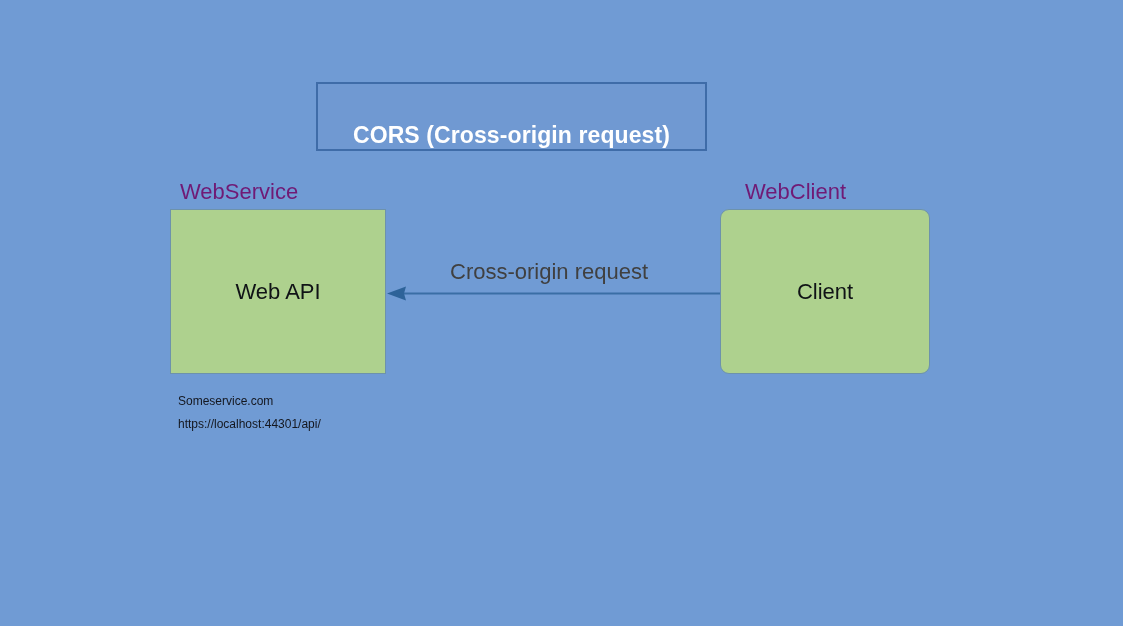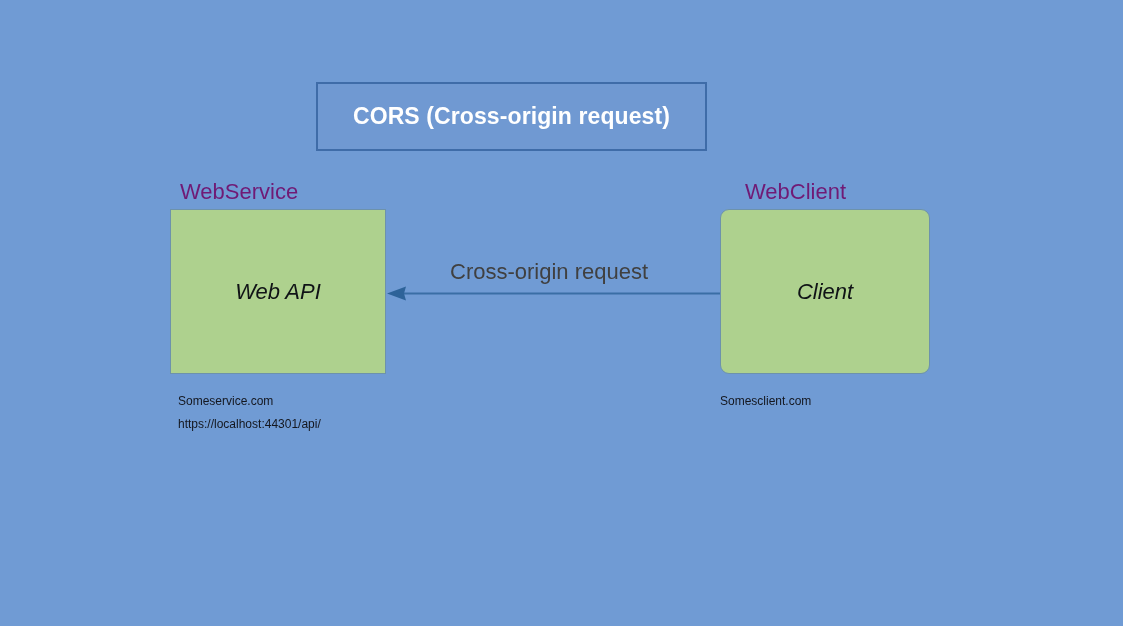--- a/index.html
+++ b/index.html
@@ -23,21 +23,21 @@
   .title-box {
     position: absolute;
     left: 316px;
     top: 82px;
     width: 391px;
     height: 69px;
     box-sizing: border-box;
     border: 2px solid #3f6ca8;
     background: #7099d2;
     display: flex;
-    align-items: center;
+    align-items: flex-end;
     justify-content: center;
   }
   .title-text {
     color: #ffffff;
     font-size: 23px;
     font-weight: bold;
     letter-spacing: 0.1px;
     white-space: nowrap;
   }
 
@@ -59,21 +59,20 @@
 
   
   .node-box {
     position: absolute;
     box-sizing: border-box;
     background: #aed18e;
     border: 1.5px solid #6d92ab;
     display: flex;
     align-items: center;
     justify-content: center;
-    font-style: italic;
   }
   #box-webapi {
     left: 170px;
     top: 209px;
     width: 216px;
     height: 165px;
   }
   #box-client {
     left: 720px;
     top: 209px;
@@ -142,21 +141,20 @@
   <div class="node-box" id="box-client">
     <span class="node-label">Client</span>
   </div>
 
   <div class="url-block" id="urls-service">
     <div>Someservice.com</div>
     <div>https://localhost:44301/api/</div>
   </div>
 
   <div class="url-block" id="urls-client">
-    <div>Somesclient.com</div>
   </div>
 
   <svg id="arrow-layer" viewBox="0 0 1123 626" width="1123" height="626" xmlns="http://www.w3.org/2000/svg">
     <line x1="720" y1="293.5" x2="404" y2="293.5" stroke="#3a6ea5" stroke-width="2"></line>
     <polygon points="387,293.5 406,286.5 404,293.5 406,300.5" fill="#2e6399"></polygon>
   </svg>
 
   <div class="arrow-label">Cross-origin request</div>
 
 </div>

